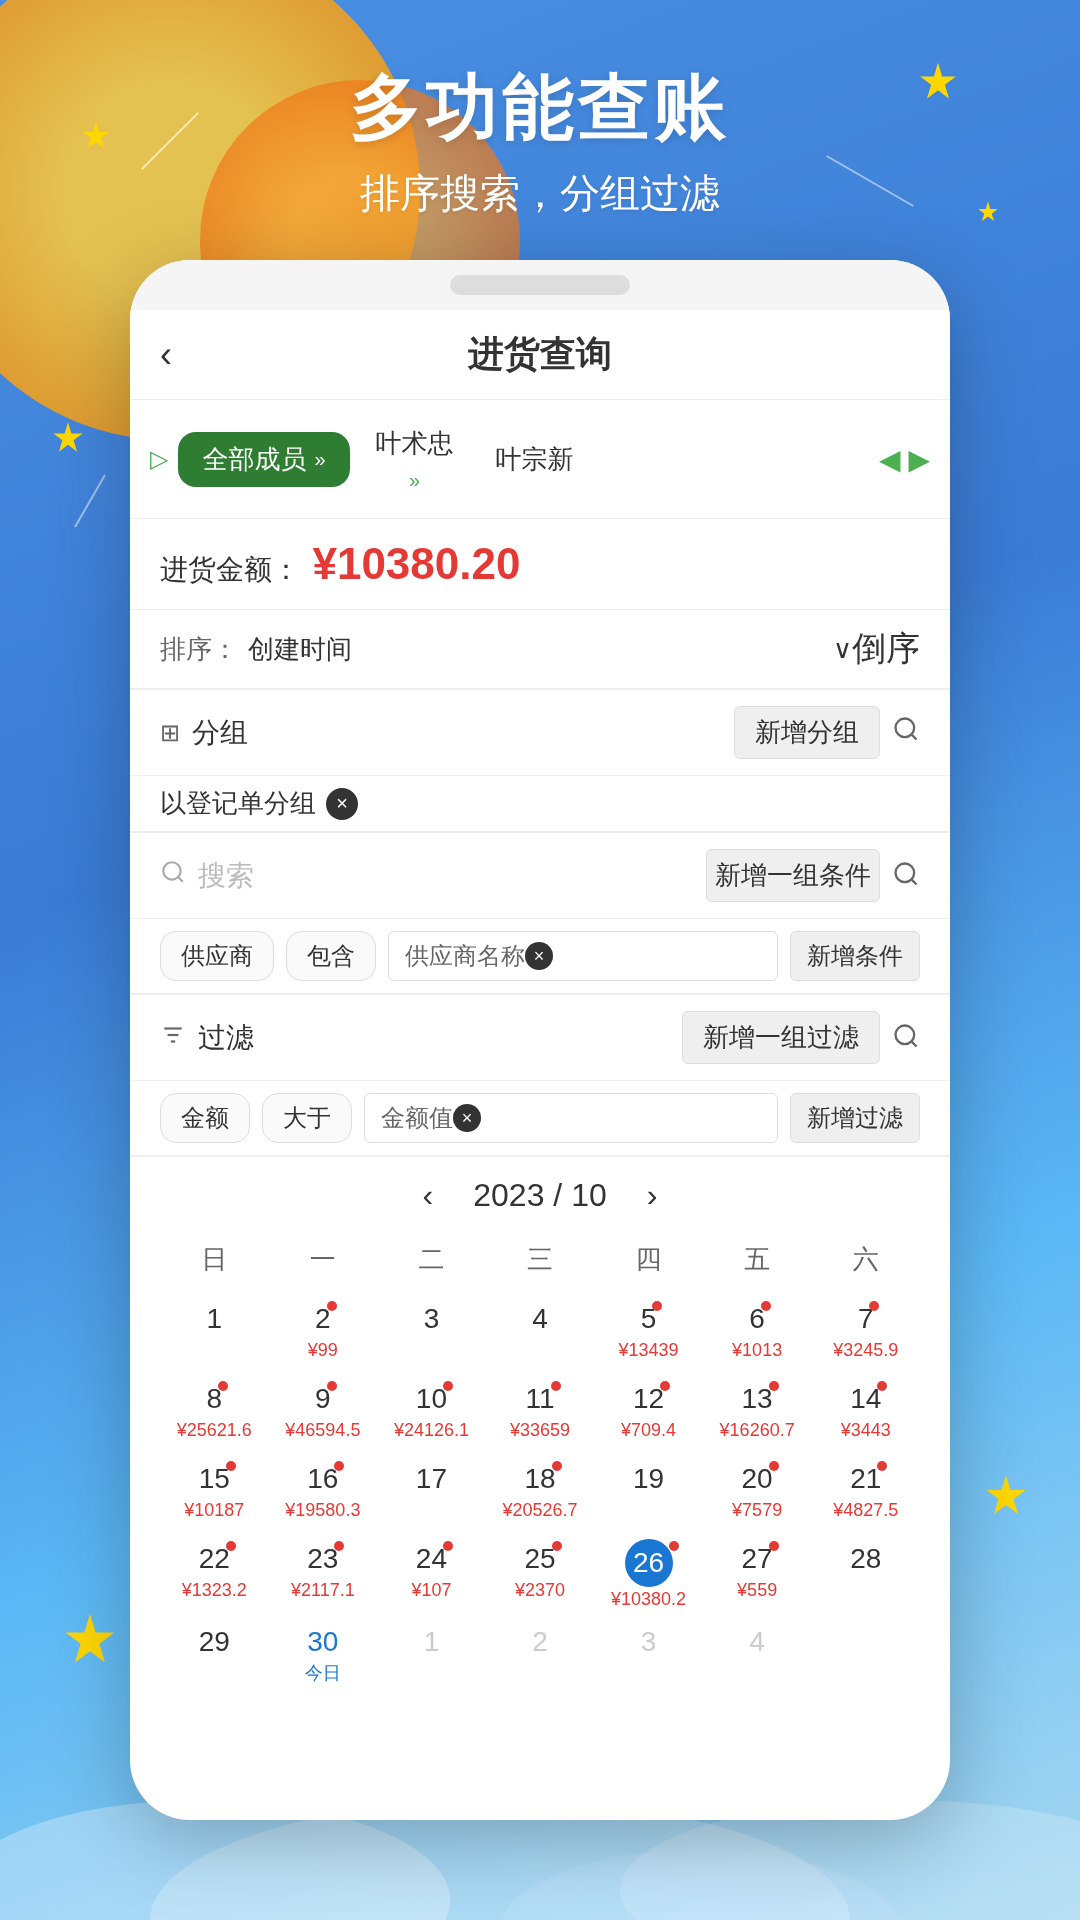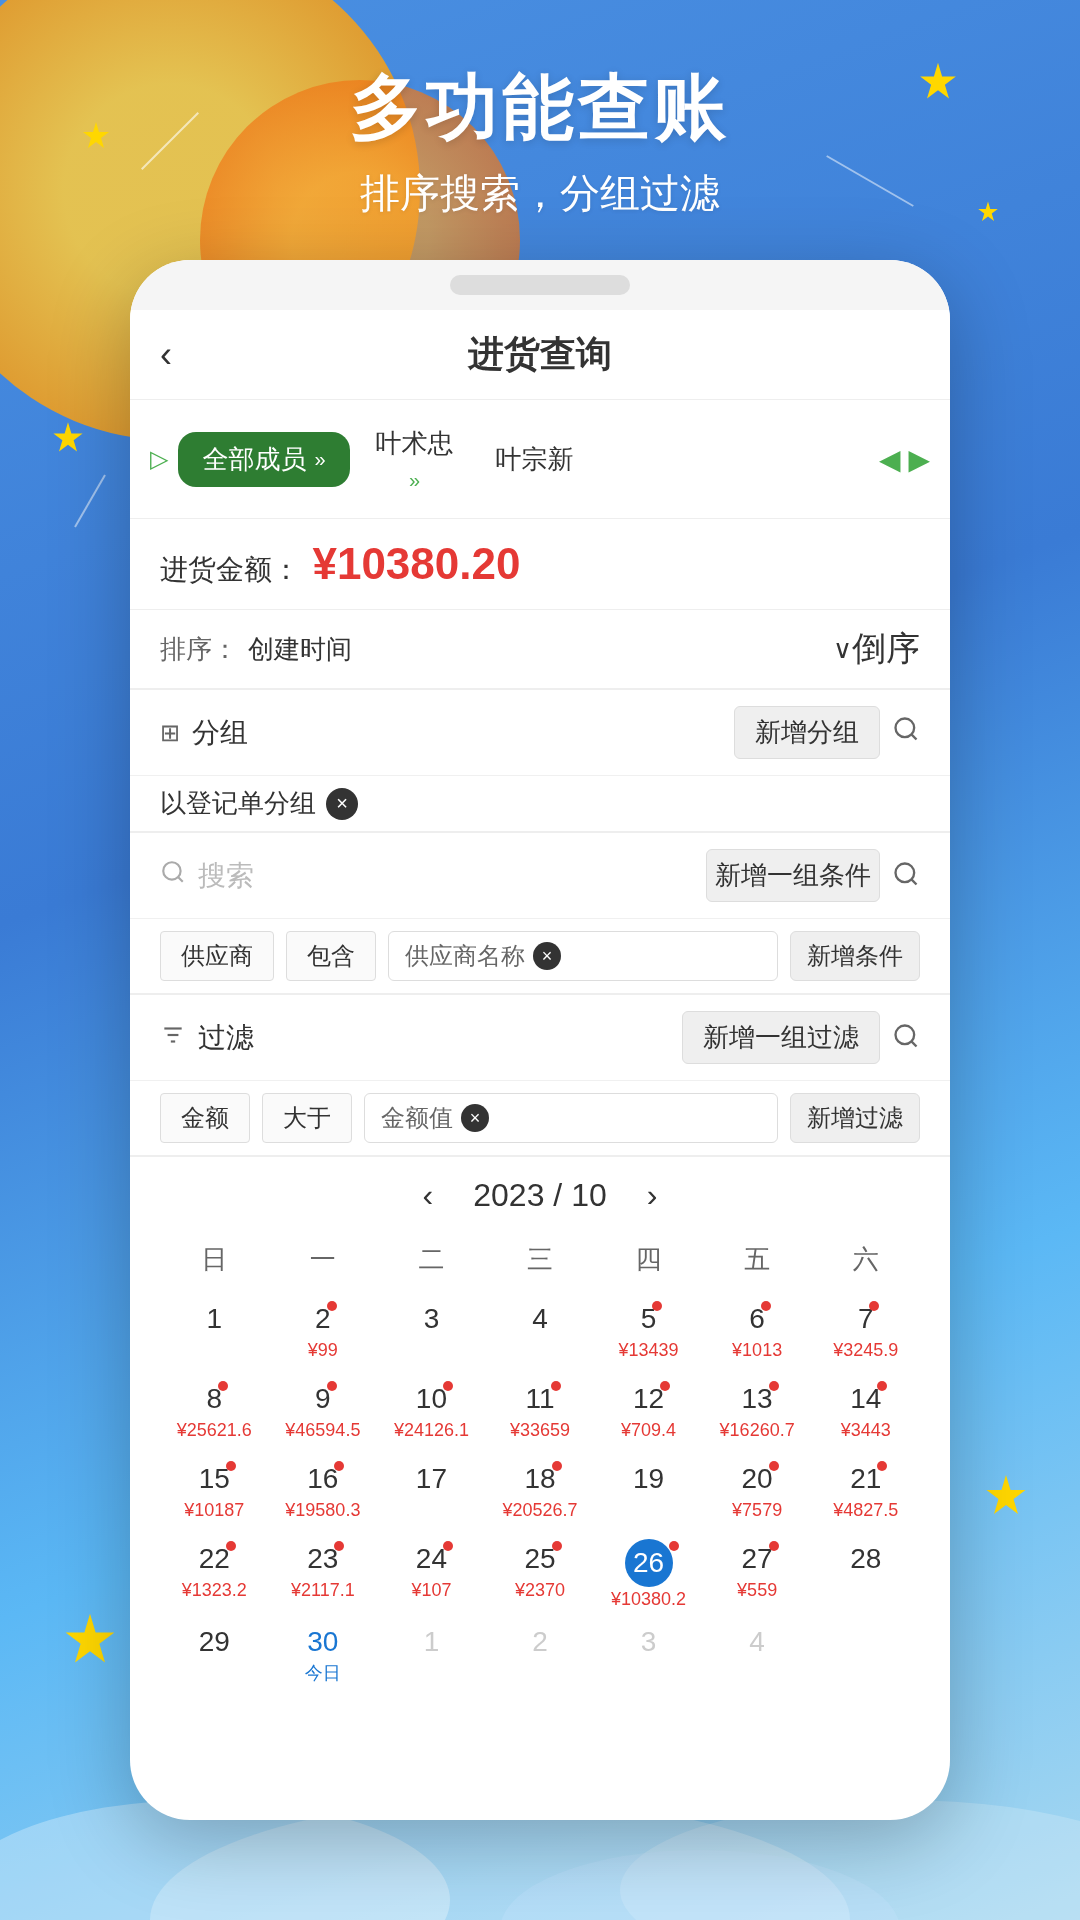--- a/index.html
+++ b/index.html
@@ -315,35 +315,35 @@
     }
     .condition-row {
       display: flex;
       align-items: center;
       padding: 12px 30px;
       gap: 12px;
     }
     .cond-btn {
       font-size: 24px;
       border: 1px solid #ddd;
-      border-radius: 4px;
+      border-radius: 16px;
       padding: 8px 20px;
       color: #333;
       background: #fafafa;
     }
     .cond-value {
       font-size: 24px;
       color: #666;
       border: 1px solid #ddd;
       border-radius: 6px;
       padding: 8px 16px;
       flex: 1;
       display: flex;
       align-items: center;
-      gap: 8px;
+      gap: 0;
     }
     .cond-close {
       background: #333;
       color: #fff;
       border-radius: 50%;
       width: 28px;
       height: 28px;
       display: flex;
       align-items: center;
       justify-content: center;

